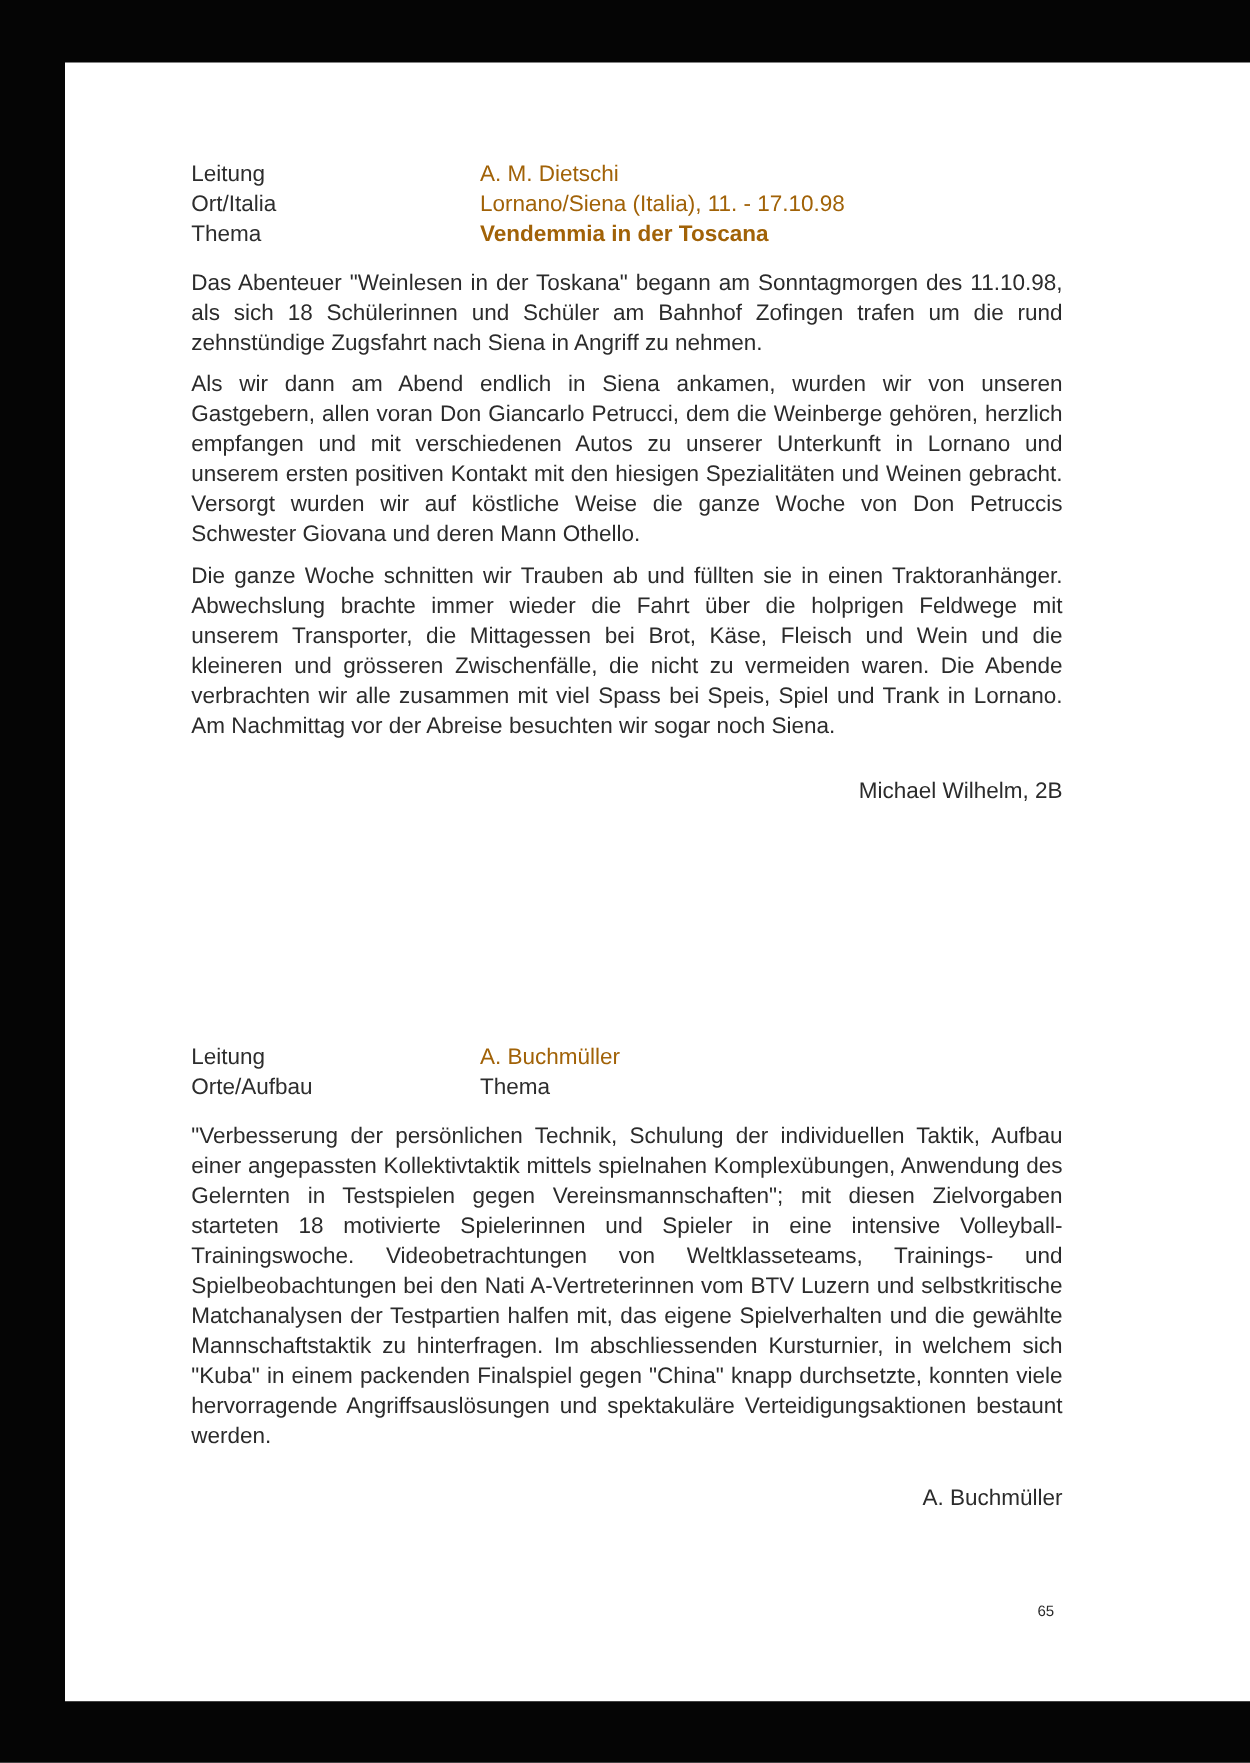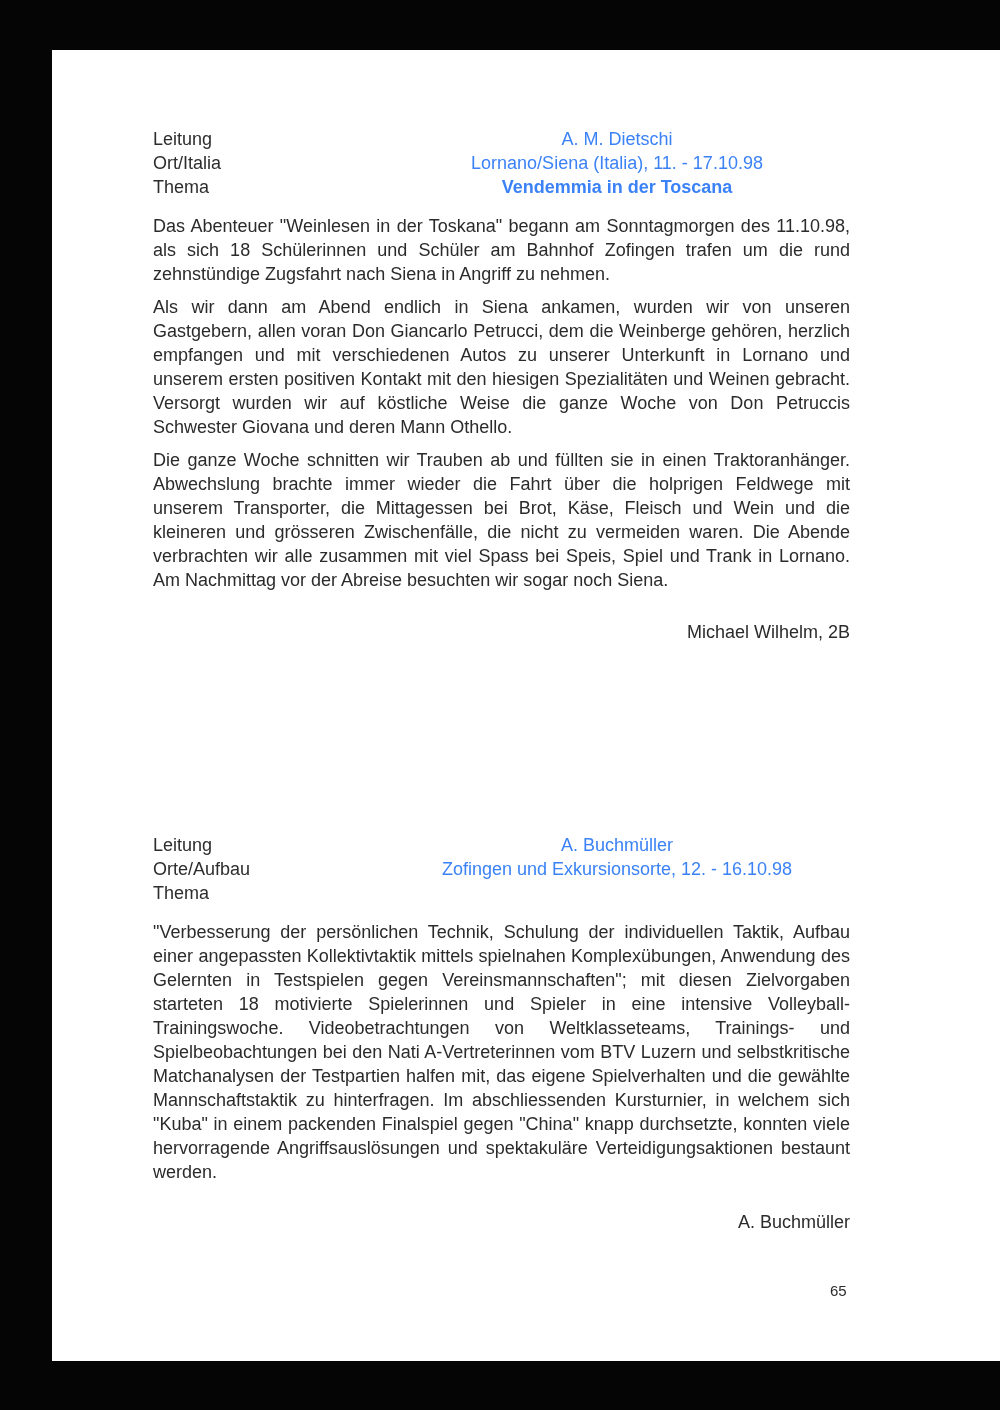--- a/index.html
+++ b/index.html
@@ -30,21 +30,21 @@
       font-size: 18px;
       line-height: 24px;
     }
     .meta {
       display: grid;
       grid-template-columns: 231px 1fr;
       row-gap: 0;
       margin: 0;
     }
     .meta .label { color: #2d2d2d; }
-    .meta .value { color: #3b82f6; text-align: center; }
+    .meta .value { color: #a16207; }
     .meta .value.bold { font-weight: bold; }
     p.body {
       margin: 0;
       text-align: justify;
       hyphens: manual;
       color: #2b2b2b;
     }
     p.body + p.body { margin-top: 9px; }
     .meta + p.body { margin-top: 15px; }
     .signature {
@@ -52,21 +52,21 @@
       color: #2b2b2b;
     }
     #article-1 { top: 77px; }
     #article-1 .signature { margin-top: 28px; }
     #article-2 { top: 783px; }
     #article-2 .signature { margin-top: 26px; }
     .page-number {
       position: absolute;
       left: 778px;
       top: 1232px;
-      font-size: 15px;
+      font-size: 12px;
       color: #2b2b2b;
     }
   </style>
 </head>
 <body>
 
 <div class="page">
 
   <section class="content" id="article-1">
     <div class="meta">
@@ -81,21 +81,20 @@
     <p class="body">Als wir dann am Abend endlich in Siena ankamen, wurden wir von unseren Gastgebern, allen voran Don Giancarlo Petrucci, dem die Weinberge gehören, herzlich empfangen und mit verschiedenen Autos zu unserer Unterkunft in Lornano und unserem ersten positiven Kontakt mit den hiesigen Spezialitäten und Weinen gebracht. Versorgt wurden wir auf köstliche Weise die ganze Wo­che von Don Petruccis Schwester Giovana und deren Mann Othello.</p>
     <p class="body">Die ganze Woche schnitten wir Trauben ab und füllten sie in einen Traktoran­hänger. Abwechslung brachte immer wieder die Fahrt über die holprigen Feld­wege mit unserem Transporter, die Mittagessen bei Brot, Käse, Fleisch und Wein und die kleineren und grösseren Zwischenfälle, die nicht zu vermeiden waren. Die Abende verbrachten wir alle zusammen mit viel Spass bei Speis, Spiel und Trank in Lornano. Am Nachmittag vor der Abreise besuchten wir so­gar noch Siena.</p>
     <div class="signature">Michael Wilhelm, 2B</div>
   </section>
 
   <section class="content" id="article-2">
     <div class="meta">
       <span class="label">Leitung</span>
       <span class="value">A. Buchmüller</span>
       <span class="label">Orte/Aufbau</span>
-      <span class="value">Zofingen und Exkursionsorte, 12. - 16.10.98</span>
       <span class="label">Thema</span>
     </div>
     <p class="body">"Verbesserung der persönlichen Technik, Schulung der individuellen Taktik, Aufbau einer angepassten Kollektivtaktik mittels spielnahen Komplexübungen, Anwendung des Gelernten in Testspielen gegen Vereinsmannschaften"; mit diesen Zielvorgaben starteten 18 motivierte Spielerinnen und Spieler in eine intensive Volleyball-Trainingswoche. Videobetrachtungen von Weltklasse­teams, Trainings- und Spielbeobachtungen bei den Nati A-Vertreterinnen vom BTV Luzern und selbstkritische Matchanalysen der Testpartien halfen mit, das eigene Spielverhalten und die gewählte Mannschaftstaktik zu hinterfragen. Im abschliessenden Kursturnier, in welchem sich "Kuba" in einem packenden Fi­nalspiel gegen "China" knapp durchsetzte, konnten viele hervorragende An­griffsauslösungen und spektakuläre Verteidigungsaktionen bestaunt werden.</p>
     <div class="signature">A. Buchmüller</div>
   </section>
 
   <div class="page-number">65</div>
 </div>
 
 </body></html>

